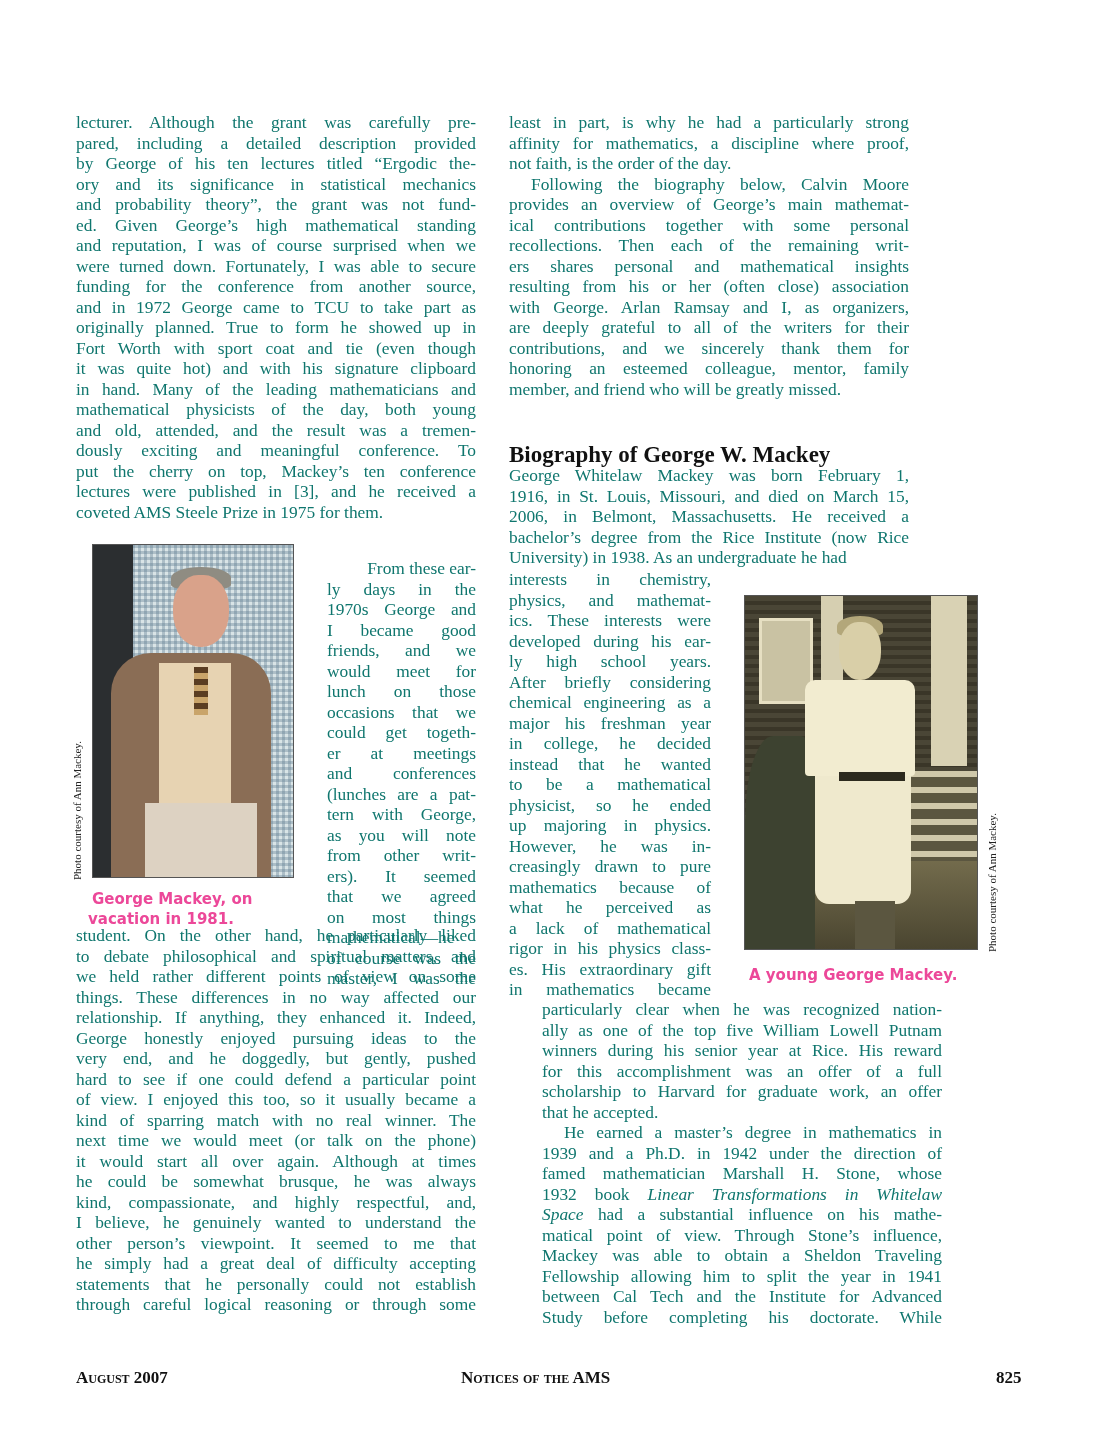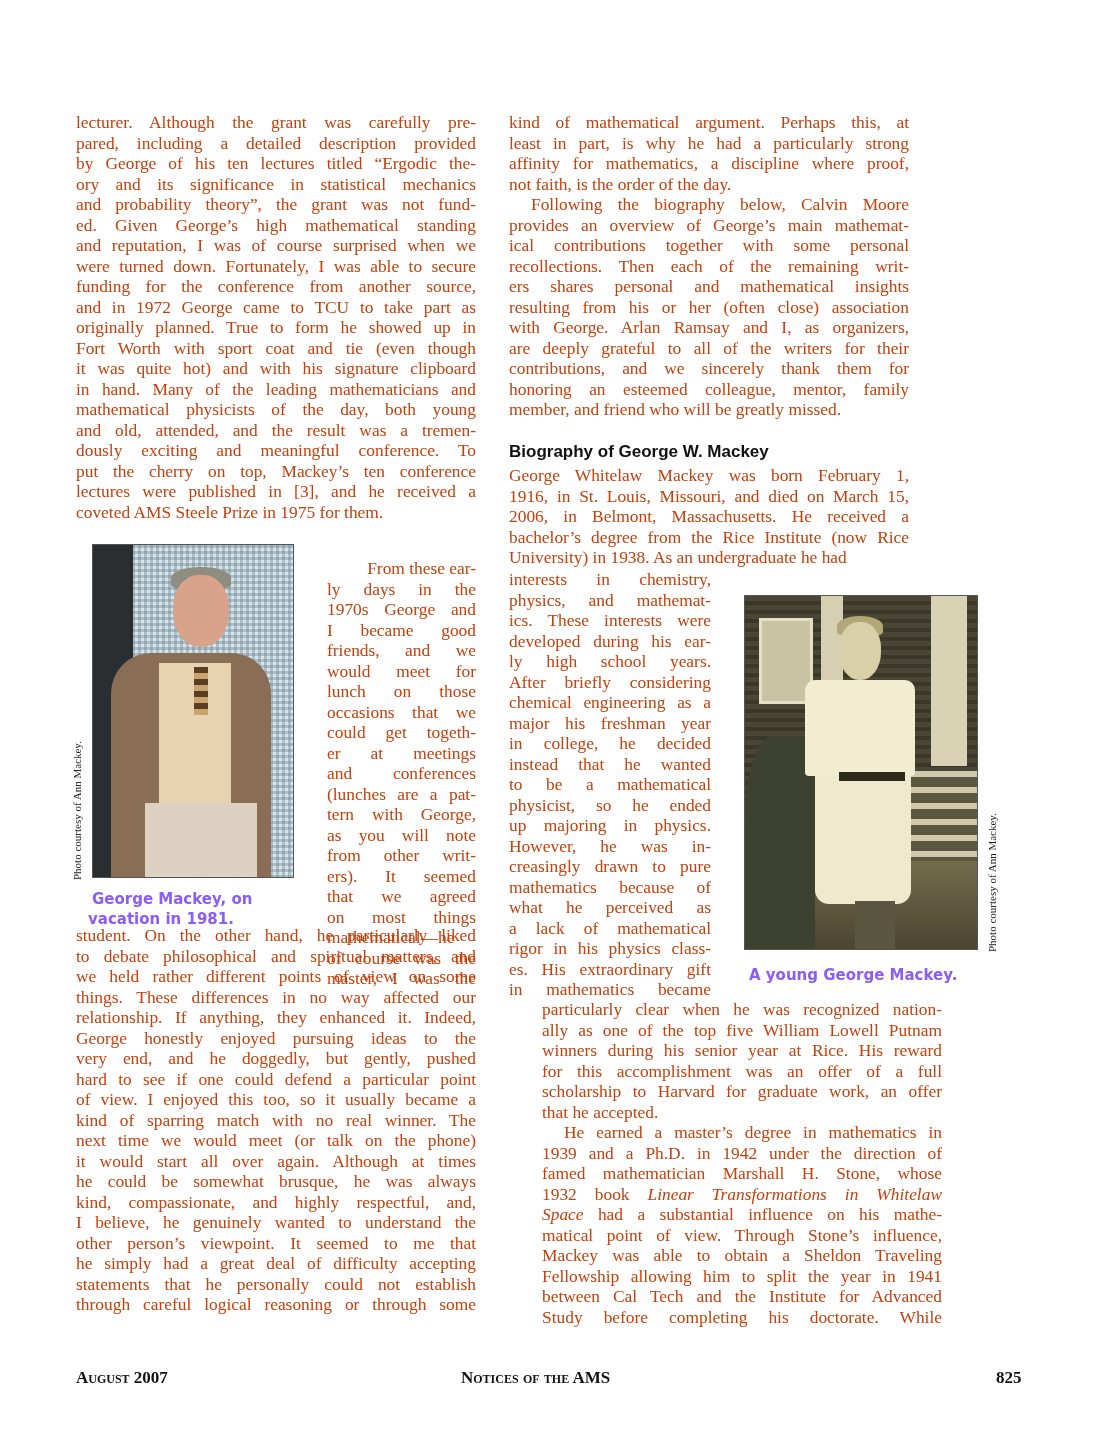--- a/index.html
+++ b/index.html
@@ -1,33 +1,33 @@
 <!DOCTYPE html>
 <html><head>
 <meta charset="utf-8">
 <style>
   html, body { margin: 0; padding: 0; background: #ffffff; }
   body { width: 1100px; height: 1433px; position: relative; overflow: hidden; }
   .page { position: absolute; left: 0; top: 0; width: 1100px; height: 1433px; }
-  .col { position: absolute; font-family: "Liberation Serif", "DejaVu Serif", serif; font-size: 17.4px; color: #c2410c; }
+  .col { position: absolute; font-family: "Liberation Serif", "DejaVu Serif", serif; font-size: 17.4px; color: #0f766e; }
   .line { display: block; height: 20.5px; line-height: 20.5px; white-space: nowrap; text-align: justify; text-align-last: justify; }
   .line.last { text-align-last: left; }
   .line.indent { text-indent: 22px; }
   .line.right { text-align: right; text-align-last: right; }
   em { font-style: italic; }
 
   #col-left { left: 76px; top: 112px; width: 400px; }
   #col-left-wrap { left: 327px; top: 518px; width: 149px; margin-top: 40px; }
   #col-left-bottom { left: 76px; top: 925px; width: 400px; }
 
   #col-right { left: 509px; top: 112px; width: 400px; }
   #col-right-narrow { left: 509px; top: 569px; width: 202px; }
   #col-right-bottom { left: 509px; top: 999px; width: 400px; margin-left: 33px; }
 
-  .heading { position: absolute; left: 509px; top: 442px; font-family: Liberation Sans, sans-serif; font-weight: bold; font-size: 17px; color: #111; white-space: nowrap; }
+  .heading { position: absolute; left: 509px; top: 442px; font-family: Liberation Serif, serif; font-weight: bold; font-size: 23px; color: #111; white-space: nowrap; }
 
   .photo { position: absolute; border: 1px solid #555; overflow: hidden; }
   #photo-old { left: 92px; top: 544px; width: 200px; height: 332px;
     background:
       linear-gradient(90deg, rgba(255,255,255,0) 0 50%, rgba(90,120,140,0.35) 50% 100%),
       linear-gradient(0deg, rgba(255,255,255,0) 0 50%, rgba(90,120,140,0.35) 50% 100%),
       #d9e4e6;
     background-size: 6px 6px, 6px 6px, auto; }
   #photo-old .door { position: absolute; left: 0; top: 0; width: 40px; height: 100%; background: #2b2e30; }
   #photo-old .jacket { position: absolute; left: 18px; top: 108px; width: 160px; height: 224px; background: #8a6d55; border-radius: 40px 40px 0 0; }
@@ -45,21 +45,21 @@
   #photo-young .door2 { position: absolute; left: 186px; top: 0; width: 36px; height: 170px; background: #d9d2b4; }
   #photo-young .steps { position: absolute; left: 140px; top: 175px; width: 92px; height: 90px; background: repeating-linear-gradient(180deg, #cfc8aa 0 6px, #5b5640 6px 16px); }
   #photo-young .bush { position: absolute; left: 0; top: 140px; width: 70px; height: 213px; background: #3d4230; border-radius: 40% 20% 0 0; }
   #photo-young .shirt { position: absolute; left: 60px; top: 84px; width: 110px; height: 96px; background: #f2ecd0; border-radius: 10px 10px 4px 4px; }
   #photo-young .shorts { position: absolute; left: 70px; top: 178px; width: 96px; height: 130px; background: #efe9cd; border-radius: 0 0 14px 14px; }
   #photo-young .belt { position: absolute; left: 94px; top: 176px; width: 66px; height: 9px; background: #2d2a1e; }
   #photo-young .head { position: absolute; left: 94px; top: 26px; width: 42px; height: 58px; background: #d9cfa8; border-radius: 45% 45% 48% 48%; }
   #photo-young .hair { position: absolute; left: 92px; top: 20px; width: 46px; height: 20px; background: #b3a77a; border-radius: 50% 50% 20% 20%; }
   #photo-young .legs { position: absolute; left: 110px; top: 305px; width: 40px; height: 48px; background: #5b5640; }
 
-  .caption { position: absolute; font-family: "DejaVu Sans", "Liberation Sans", sans-serif; font-weight: bold; font-size: 15px; line-height: 20px; color: #8b5cf6; white-space: nowrap; }
+  .caption { position: absolute; font-family: "DejaVu Sans", "Liberation Sans", sans-serif; font-weight: bold; font-size: 15px; line-height: 20px; color: #ec4899; white-space: nowrap; }
   #caption-old { left: 88px; top: 889px; }
   #caption-young { left: 749px; top: 965px; }
 
   .credit { position: absolute; font-family: "Liberation Serif", "DejaVu Serif", serif; font-size: 11px; color: #222; white-space: nowrap; transform-origin: left top; transform: rotate(-90deg); }
   #credit-old { left: 71px; top: 880px; }
   #credit-young { left: 986px; top: 952px; }
 
   .footer { position: absolute; top: 1368px; font-family: "Liberation Serif", "DejaVu Serif", serif; font-weight: bold; font-size: 17px; color: #111; font-variant: small-caps; white-space: nowrap; }
   #footer-date { left: 76px; }
   #footer-journal { left: 461px; }
@@ -148,21 +148,20 @@
     <span class="line">he could be somewhat brusque, he was always</span>
     <span class="line">kind, compassionate, and highly respectful, and,</span>
     <span class="line">I believe, he genuinely wanted to understand the</span>
     <span class="line">other person’s viewpoint. It seemed to me that</span>
     <span class="line">he simply had a great deal of difficulty accepting</span>
     <span class="line">statements that he personally could not establish</span>
     <span class="line">through careful logical reasoning or through some</span>
   </div>
 
   <div class="col" id="col-right">
-    <span class="line">kind of mathematical argument. Perhaps this, at</span>
     <span class="line">least in part, is why he had a particularly strong</span>
     <span class="line">affinity for mathematics, a discipline where proof,</span>
     <span class="line last">not faith, is the order of the day.</span>
     <span class="line indent">Following the biography below, Calvin Moore</span>
     <span class="line">provides an overview of George’s main mathemat-</span>
     <span class="line">ical contributions together with some personal</span>
     <span class="line">recollections. Then each of the remaining writ-</span>
     <span class="line">ers shares personal and mathematical insights</span>
     <span class="line">resulting from his or her (often close) association</span>
     <span class="line">with George. Arlan Ramsay and I, as organizers,</span>

